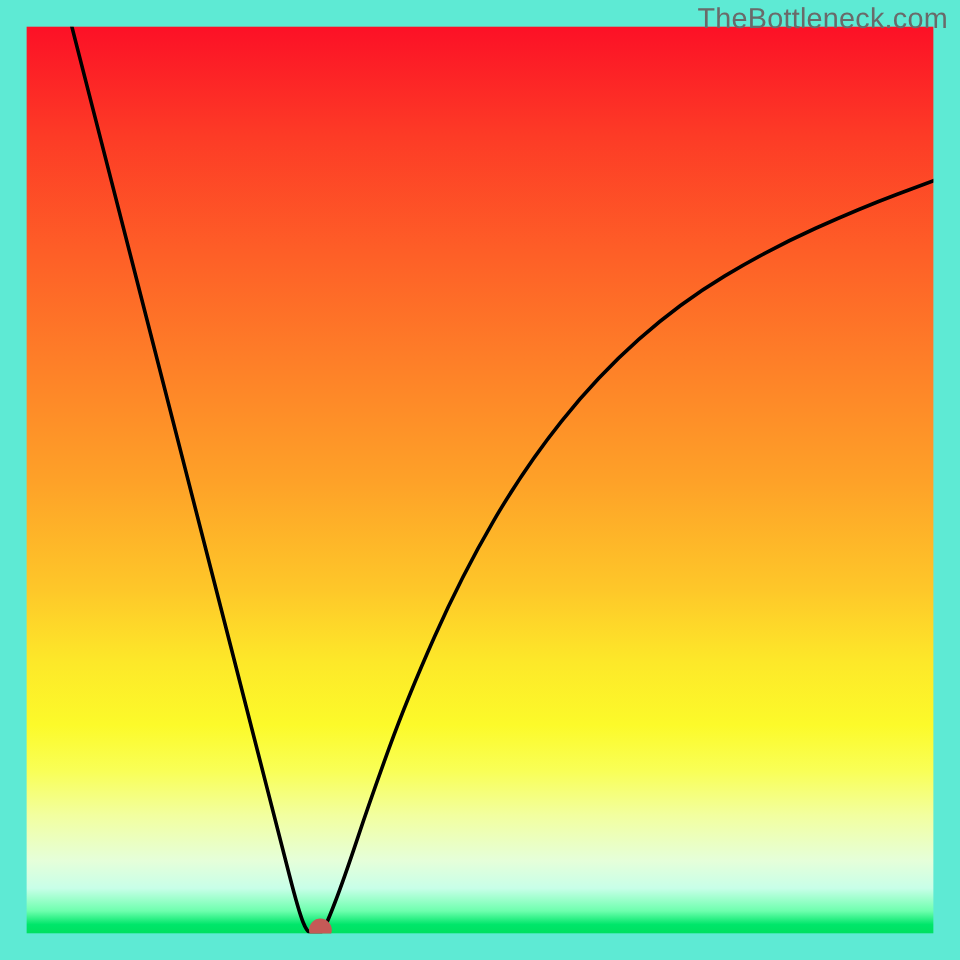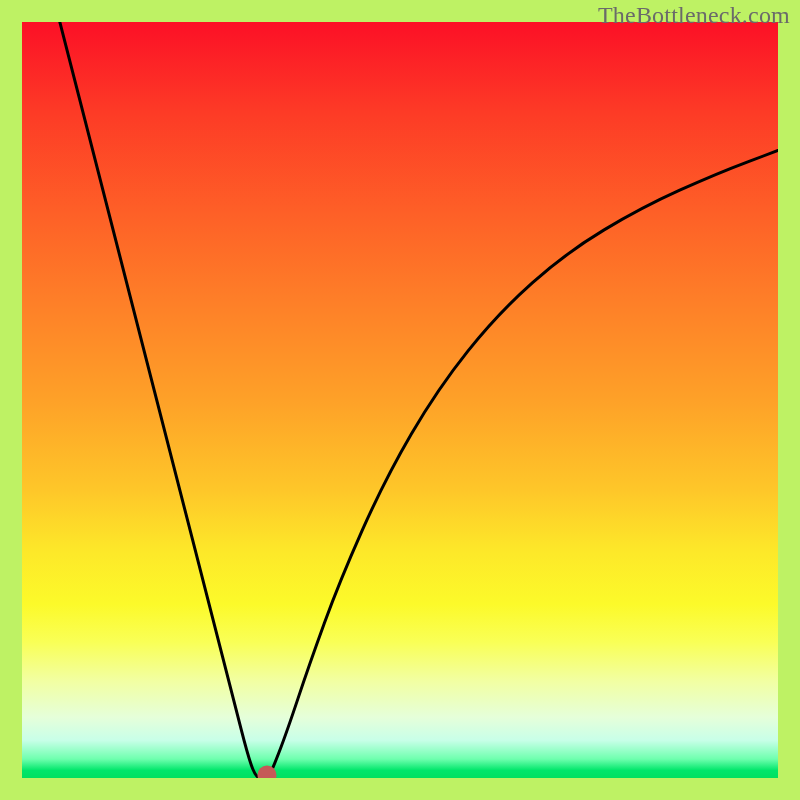--- a/index.html
+++ b/index.html
@@ -8,22 +8,21 @@
     width: 800px;
     height: 800px;
     background: #000;
     overflow: hidden;
     font-family: Arial, Helvetica, sans-serif;
   }
   .frame {
     position: relative;
     width: 800px;
     height: 800px;
-    background: #bef264;
-    font-family: Liberation Serif, serif;
+    background: #5eead4;
   }
   .watermark {
     position: absolute;
     top: 2px;
     right: 10px;
     color: #6a6a6a;
     font-size: 24px;
     font-weight: 400;
     z-index: 5;
     letter-spacing: 0.2px;

